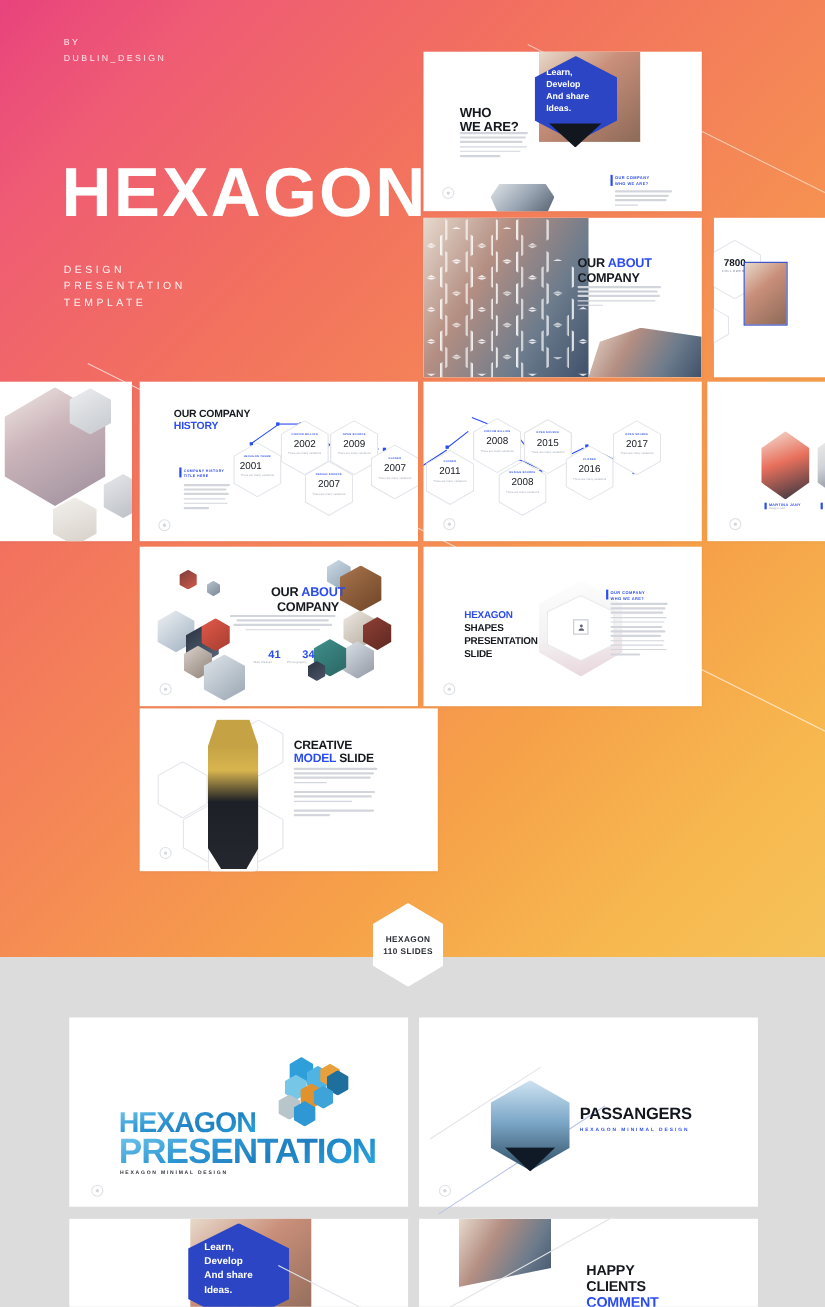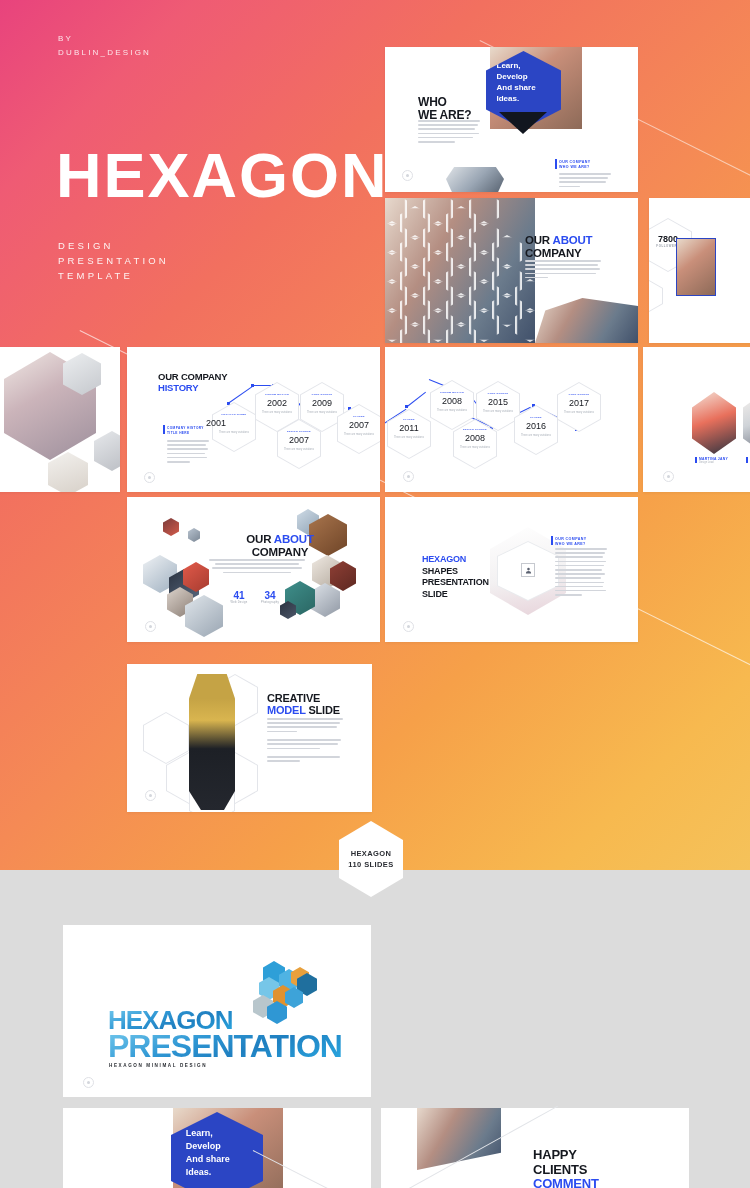--- a/index.html
+++ b/index.html
@@ -146,31 +146,31 @@
 
   
   #slide-team { left: 643px; top: 347px; width: 253px; height: 145px; }
   .team-name { font-size: 3.4px; font-weight: 700; color: #2b4cf0; letter-spacing: .3px; }
   .team-role { font-size: 2.6px; color: #aab0b9; }
 
   
   #slide-about2 { left: 127px; top: 497px; width: 253px; height: 145px; }
   .ab2-title { position: absolute; left: 98px; top: 36px; width: 110px; text-align: center; font-size: 11.5px; }
   .ab2-lorem { position: absolute; left: 82px; top: 62px; width: 96px; }
-  .stat-num { font-size: 10px; font-weight: 700; color: #2b4cf0; text-align: center; }
+  .stat-num { font-size: 10px; font-weight: 700; color: #2b4cf0; text-align: right; }
   .stat-lab { font-size: 2.6px; color: #9aa0aa; text-align: center; letter-spacing: .3px; }
 
   
   #slide-info { left: 385px; top: 497px; width: 253px; height: 145px; }
   .info-title { position: absolute; left: 37px; top: 57px; font-size: 9px; line-height: 1.28; }
   .info-kicker { position: absolute; left: 170px; top: 40px; font-size: 3.6px; line-height: 5px; }
   .info-lorem { position: absolute; left: 170px; top: 51px; width: 52px; }
 
   
-  #slide-model { left: 127px; top: 664px; width: 245px; height: 148px; }
+  #slide-model { left: 127px; top: 644px; width: 271px; height: 148px; }
   .model-title { position: absolute; left: 140px; top: 28px; font-size: 11px; }
   .model-lorem { position: absolute; left: 140px; top: 54px; width: 76px; }
 
   
   .badge {
     position: absolute; left: 339px; top: 821px; width: 64px; height: 76px;
     background: #fff;
     clip-path: polygon(50% 0%, 100% 25%, 100% 75%, 50% 100%, 0% 75%, 0% 25%);
     display: flex; flex-direction: column; align-items: center; justify-content: center;
     z-index: 6;
@@ -370,21 +370,21 @@
     <div class="tl-node" style="left:124px;top:37px;"></div>
     <div class="tl-node" style="left:145px;top:37px;"></div>
     <div class="tl-node" style="left:166px;top:60px;"></div>
     <div class="tl-node" style="left:189px;top:43px;"></div>
     <div class="tl-node" style="left:221px;top:60px;"></div>
 
     <div class="hex-out tl-hex" style="left:85px;top:55px;">
         <div class="hex-in"></div>
       </div>
     <div class="tl-cap" style="left:85px;top:66px;width:44px;">HEXAGON THEME</div>
-    <div class="tl-year" style="left:67px;top:71px;width:44px;">2001</div>
+    <div class="tl-year" style="left:79px;top:71px;width:44px;">2001</div>
     <div class="tl-txt" style="left:85px;top:84px;width:44px;">There are many variations</div>
 
     <div class="hex-out tl-hex" style="left:128px;top:35px;">
         <div class="hex-in"></div>
       </div>
     <div class="tl-cap" style="left:128px;top:46px;width:44px;">CIRCUM BILLION</div>
     <div class="tl-year" style="left:128px;top:51px;width:44px;">2002</div>
     <div class="tl-txt" style="left:128px;top:64px;width:44px;">There are many variations</div>
 
     <div class="hex-out tl-hex" style="left:150px;top:72px;">
@@ -626,20 +626,31 @@
     <div class="hex photo" style="left:222px;top:62px;width:18px;height:21px;background:#3da3d9;"></div>
     <div class="hex photo" style="left:190px;top:70px;width:20px;height:23px;background:#b8c6cc;"></div>
     <div class="hex photo" style="left:204px;top:76px;width:20px;height:23px;background:#2f97d4;"></div>
 
     <div class="bigword" style="position:absolute;left:45px;top:84px;font-size:26px;">HEXAGON</div>
     <div class="bigword w2" style="position:absolute;left:45px;top:107px;">PRESENTATION</div>
     <div class="gsub" style="position:absolute;left:46px;top:138px;">HEXAGON MINIMAL DESIGN</div>
     <div class="dot-btn" style="left:20px;top:152px;"></div>
   </div>
 
+  <div class="gslide" id="g-pass">
+    <div class="diag-thin" style="left:18px;top:178px;width:180px;transform:rotate(-33deg);"></div>
+    <div class="diag-gray" style="left:10px;top:110px;width:120px;transform:rotate(-33deg);"></div>
+    <div class="hex photo sky" style="left:65px;top:57px;width:72px;height:82px;"></div>
+    <div class="dark-tri" style="left:78px;top:118px;width:46px;height:22px;background:#101a26;"></div>
+    <div style="position:absolute;left:146px;top:79px;">
+      <div class="pass-title">PASSANGERS</div>
+      <div class="pass-sub">HEXAGON MINIMAL DESIGN</div>
+    </div>
+    <div class="dot-btn" style="left:18px;top:152px;"></div>
+  </div>
 
   <div class="gslide" id="g-who">
     <div class="photo warm" style="left:110px;top:0;width:110px;height:96px;"></div>
     <div class="hex blue-hex-overlay" style="left:108px;top:4px;width:92px;height:92px;">
       <div class="txt" style="left:16%;top:16%;font-size:9px;line-height:13px;">
         <div>Learn,</div>
         <div>Develop</div>
         <div>And share</div>
         <div>Ideas.</div>
       </div>

